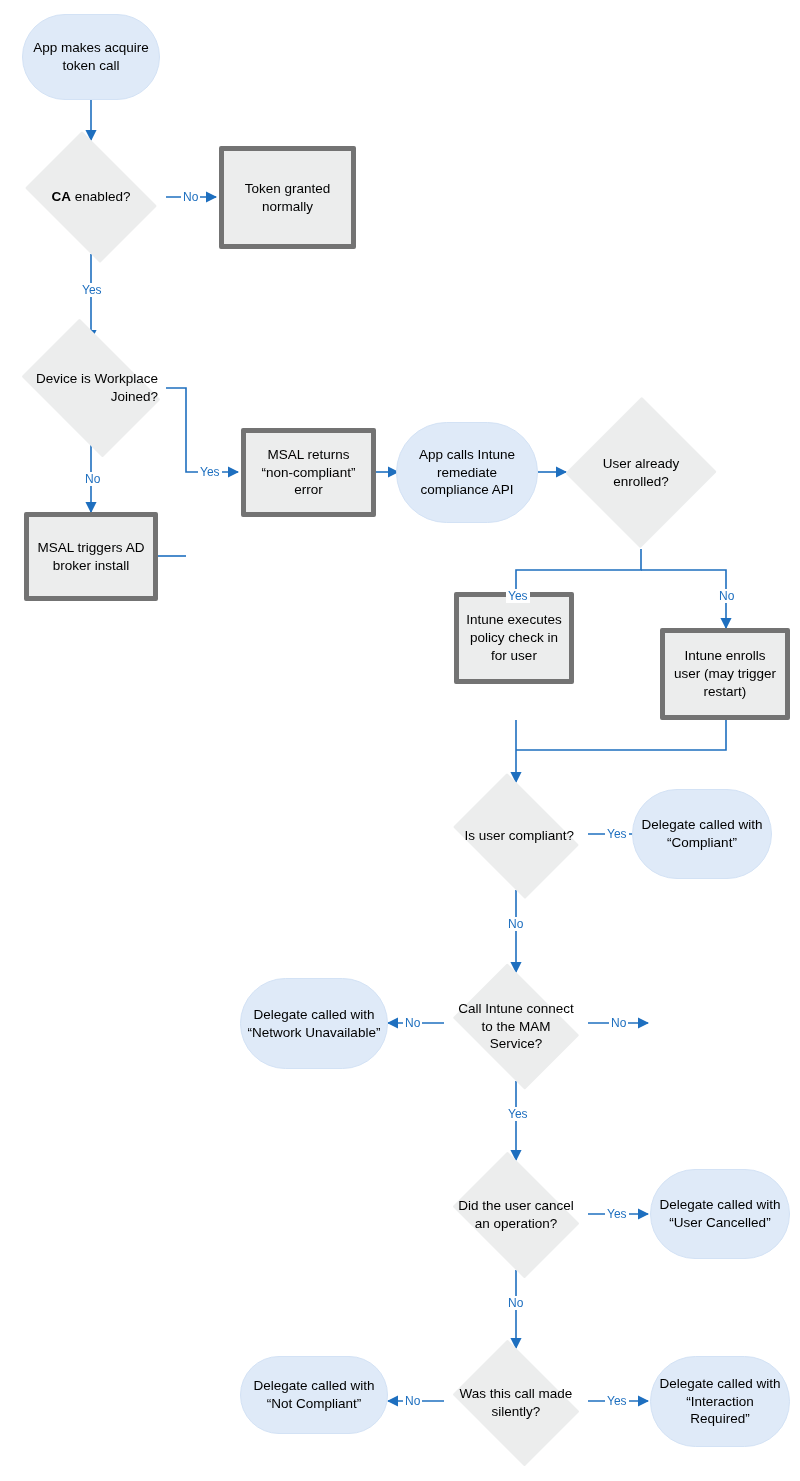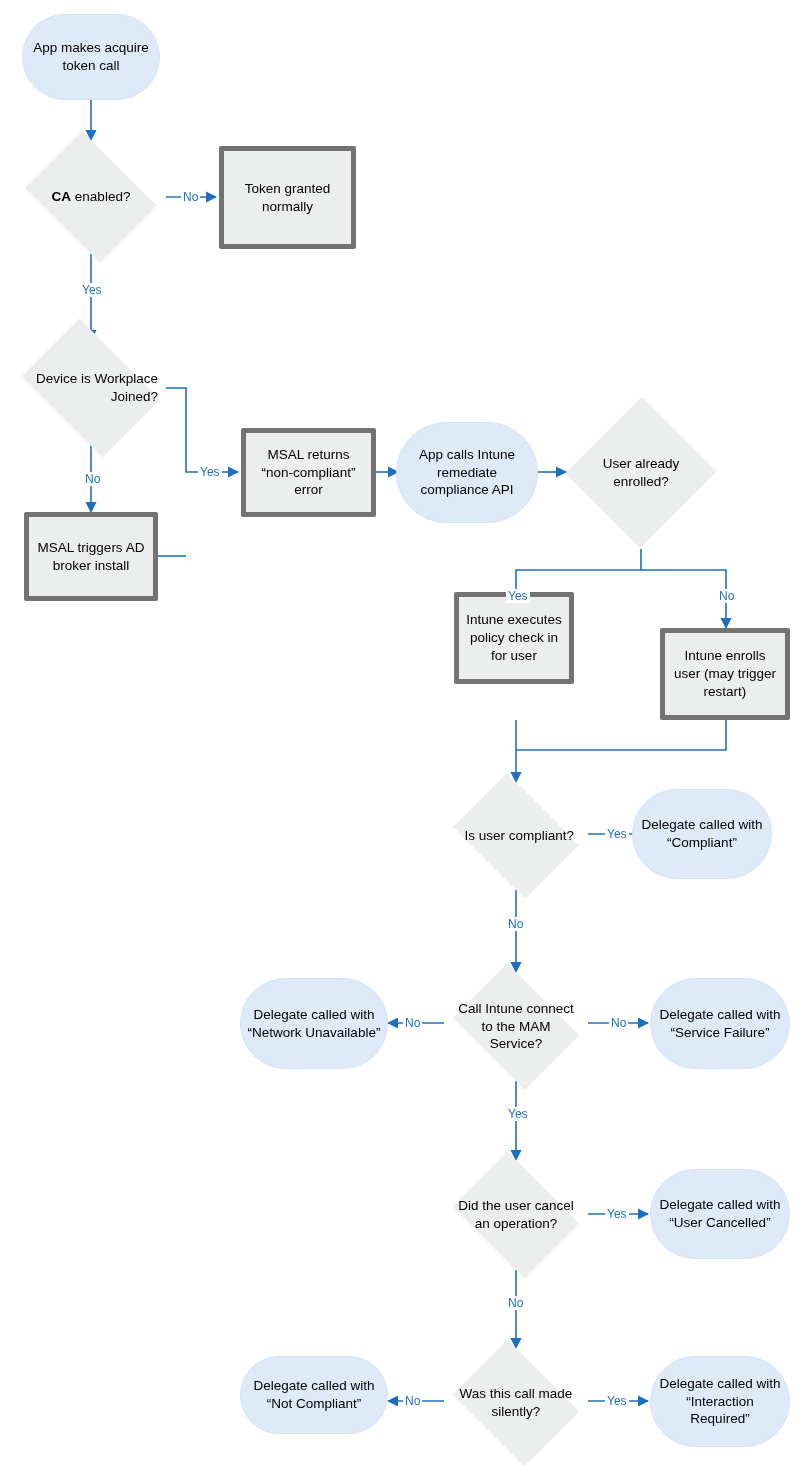--- a/index.html
+++ b/index.html
@@ -188,23 +188,20 @@
 
   <div class="node decision" style="left:444px; top:972px; width:144px; height:109px;">
     <div class="diamond-shape"></div>
     <div class="diamond-label">Call Intune connect to the MAM Service?</div>
   </div>
 
   <div class="node terminal" style="left:240px; top:978px; width:148px; height:91px;">
     <span>Delegate called with “Network Unavailable”</span>
   </div>
 
-  <div class="node terminal" style="left:650px; top:978px; width:140px; height:91px;">
-    <span>Delegate called with “Service Failure”</span>
-  </div>
 
   <div class="node decision" style="left:444px; top:1160px; width:144px; height:110px;">
     <div class="diamond-shape"></div>
     <div class="diamond-label">Did the user cancel an operation?</div>
   </div>
 
   <div class="node terminal" style="left:650px; top:1169px; width:140px; height:90px;">
     <span>Delegate called with “User Cancelled”</span>
   </div>
 

